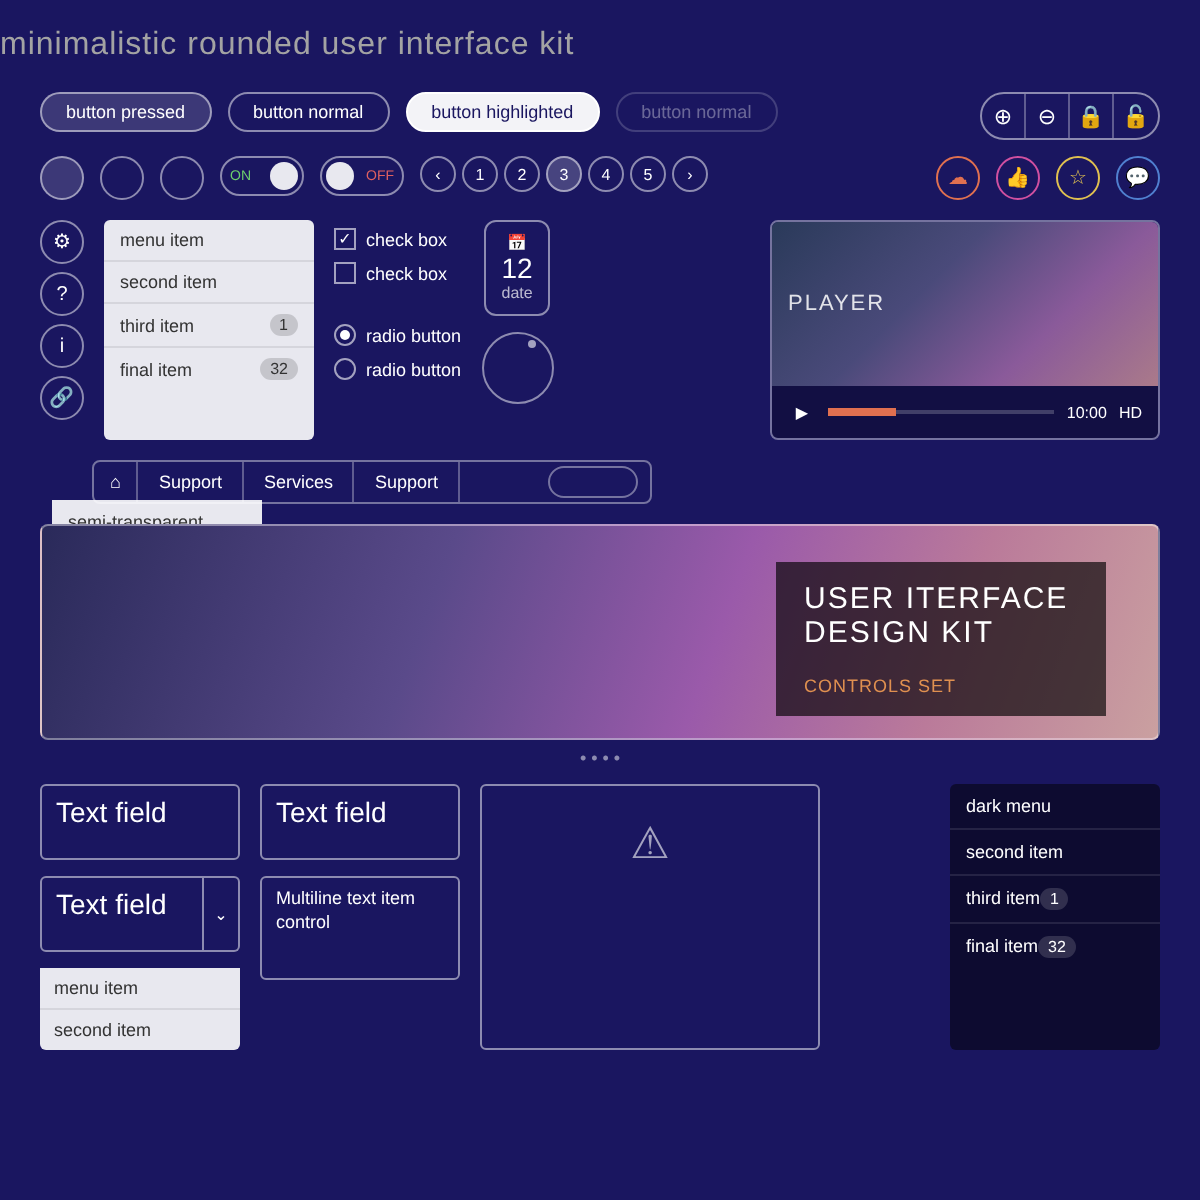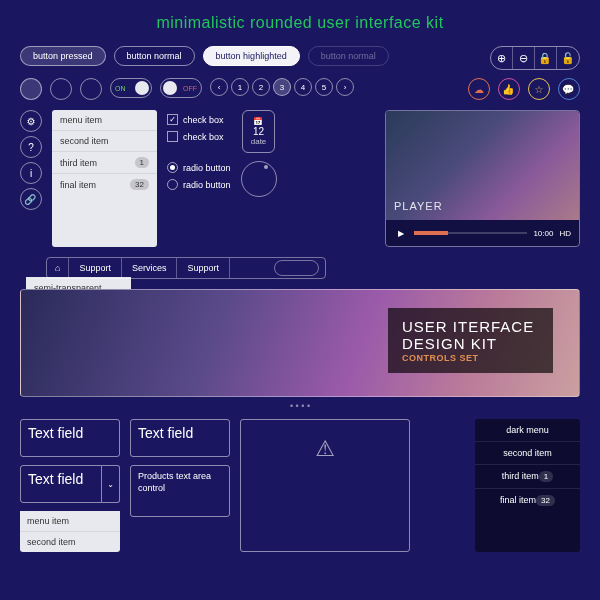--- a/index.html
+++ b/index.html
@@ -1,17 +1,17 @@
 <!DOCTYPE html>
 <html><head>
 <meta charset="utf-8">
 <style>
 *{margin:0;padding:0;box-sizing:border-box;font-family:-apple-system,Helvetica,Arial,sans-serif;font-weight:300}
 body{background:#1a1660;width:600px;height:600px;overflow:hidden;color:#fff;font-size:10px}
-.title{text-align:center;font-size:16px;padding:14px 0 10px;color:#22c55e;letter-spacing:0.5px}
+.title{text-align:left;font-size:16px;padding:14px 0 10px;color:#a3a3a3;letter-spacing:0.5px}
 .row{display:flex;gap:8px;align-items:flex-start;padding:4px 20px}
 .pill{border:1px solid rgba(255,255,255,0.5);border-radius:12px;padding:4px 12px;font-size:9px;cursor:pointer;white-space:nowrap}
 .pill.pressed{background:rgba(255,255,255,0.15)}
 .pill.hl{background:rgba(255,255,255,0.95);color:#1a1660;border-color:#fff}
 .pill.dim{opacity:0.35}
 .icongrp{border:1px solid rgba(255,255,255,0.5);border-radius:12px;display:flex;overflow:hidden}
 .iconbtn{width:22px;height:22px;display:flex;align-items:center;justify-content:center;border-right:1px solid rgba(255,255,255,0.3);font-size:11px}
 .iconbtn:last-child{border-right:none}
 .swatch{width:22px;height:22px;border-radius:11px;border:1px solid rgba(255,255,255,0.5)}
 .swatch.fill{background:rgba(255,255,255,0.15)}
@@ -35,54 +35,54 @@
 .checks{display:flex;flex-direction:column;gap:6px;padding-top:4px}
 .cb,.rb{display:flex;align-items:center;gap:5px;font-size:9px}
 .cb .box{width:11px;height:11px;border:1px solid rgba(255,255,255,0.6);display:flex;align-items:center;justify-content:center;font-size:8px}
 .rb .dot{width:11px;height:11px;border:1px solid rgba(255,255,255,0.6);border-radius:6px;display:flex;align-items:center;justify-content:center}
 .rb .dot.on::after{content:'';width:5px;height:5px;background:#fff;border-radius:3px}
 .datecol{display:flex;flex-direction:column;align-items:center;gap:8px}
 .datebox{border:1px solid rgba(255,255,255,0.5);border-radius:6px;padding:6px 8px;text-align:center;font-size:8px}
 .dial{width:36px;height:36px;border:1px solid rgba(255,255,255,0.5);border-radius:18px;position:relative}
 .dial::after{content:'';width:4px;height:4px;background:rgba(255,255,255,0.6);border-radius:2px;position:absolute;top:3px;right:8px}
 .player{border:1px solid rgba(255,255,255,0.4);border-radius:4px;width:195px;overflow:hidden}
-.playerscreen{height:109px;background:linear-gradient(135deg,#2a3a5a 0%,#4a4a7a 40%,#8a5a9a 70%,#aa7a8a 100%);display:flex;align-items:flex-end;padding:8px}
+.playerscreen{height:82px;background:linear-gradient(135deg,#2a3a5a 0%,#4a4a7a 40%,#8a5a9a 70%,#aa7a8a 100%);display:flex;align-items:center;padding:8px}
 .playerlbl{font-size:11px;color:rgba(255,255,255,0.85);letter-spacing:1px}
 .playerbar{height:26px;background:rgba(0,0,0,0.3);display:flex;align-items:center;padding:0 8px;gap:6px;font-size:8px}
 .playbtn{width:14px;height:14px;display:flex;align-items:center;justify-content:center}
 .prog{flex:1;height:2px;background:rgba(255,255,255,0.2);position:relative}
 .prog::after{content:'';position:absolute;left:0;top:-1px;width:30%;height:4px;background:#e07050}
 .navtabs{border:1px solid rgba(255,255,255,0.4);border-radius:4px;display:flex;width:280px;font-size:9px;position:relative;margin-left:26px}
 .tab{padding:5px 10px;border-right:1px solid rgba(255,255,255,0.3)}
 .tab.home{padding:5px 8px}
 .searchwrap{flex:1;display:flex;justify-content:flex-end;align-items:center;padding-right:6px}
 .search{border:1px solid rgba(255,255,255,0.4);border-radius:9px;height:16px;width:45px}
 .dropdown{position:absolute;top:24px;left:26px;background:rgba(255,255,255,0.9);color:#333;width:105px;border-radius:0 0 3px 3px}
 .dropdown .di{padding:6px 8px;font-size:9px;border-bottom:1px solid rgba(0,0,0,0.08)}
 .dropdown .di:last-child{border-bottom:none}
 .hero{border:1px solid rgba(255,255,255,0.4);border-radius:4px;height:108px;background:linear-gradient(110deg,#2a2a5a 0%,#5a4a8a 35%,#9a5aaa 60%,#ba7a9a 80%,#caa0a0 100%);position:relative;margin:6px 20px 2px}
 .herobox{position:absolute;right:26px;top:18px;background:rgba(0,0,0,0.65);padding:10px 14px;width:165px}
 .herobox .h1{font-size:15px;letter-spacing:1px;line-height:1.15}
-.herobox .h2{font-size:9px;color:#e09050;margin-top:0;font-weight:700;letter-spacing:0.5px}
+.herobox .h2{font-size:9px;color:#e09050;margin-top:12px;font-weight:400;letter-spacing:0.5px}
 .dots{text-align:center;font-size:9px;opacity:0.5;padding:2px}
 .bottomrow{display:flex;gap:10px;padding:6px 20px}
 .tfcol{display:flex;flex-direction:column;gap:8px;width:100px}
 .tf{border:1px solid rgba(255,255,255,0.5);border-radius:3px;padding:5px 7px;font-size:14px;height:38px}
 .tfcombo{display:flex}
 .tfcombo .tf{flex:1;border-radius:3px 0 0 3px}
 .tfcombo .chev{border:1px solid rgba(255,255,255,0.5);border-left:none;border-radius:0 3px 3px 0;width:18px;display:flex;align-items:center;justify-content:center;font-size:8px}
 .tfdd{background:rgba(255,255,255,0.9);color:#333;border-radius:0 0 3px 3px}
 .tfdd .di{padding:5px 7px;font-size:9px;border-bottom:1px solid rgba(0,0,0,0.08)}
 .tfdd .di:last-child{border-bottom:none}
 .mta{border:1px solid rgba(255,255,255,0.5);border-radius:3px;padding:5px 7px;font-size:9px;height:52px;width:100px;line-height:1.3}
 .panel{border:1px solid rgba(255,255,255,0.5);border-radius:3px;width:170px}
 .panelhdr{display:flex;justify-content:space-between;padding:5px 7px;font-size:9px;border-bottom:1px solid rgba(255,255,255,0.3)}
 .panelbody{height:58px;display:flex;align-items:center;justify-content:center;font-size:22px;opacity:0.6}
 .darkmenu{background:rgba(0,0,0,0.5);border-radius:3px;width:105px}
-.darkmenu .mi{padding:6px 8px;font-size:9px;border-bottom:1px solid rgba(255,255,255,0.1);display:flex;justify-content:center}
+.darkmenu .mi{padding:6px 8px;font-size:9px;border-bottom:1px solid rgba(255,255,255,0.1);display:flex;justify-content:flex-start}
 .darkmenu .mi:last-child{border-bottom:none}
 .darkmenu .badge{background:rgba(255,255,255,0.15)}
 </style>
 </head>
 <body>
 
 <div class="title">minimalistic rounded user interface kit</div>
 
 <div class="row">
   <div class="pill pressed">button pressed</div>
@@ -164,21 +164,21 @@
         <span>radio button</span>
       </div>
     <div class="rb">
         <div class="dot"></div>
         <span>radio button</span>
       </div>
   </div>
   <div class="datecol">
     <div class="datebox">
       <div>📅</div>
-      <div style="font-size:10px">12</div>
+      <div style="font-size:14px">12</div>
       <div style="opacity:0.7">date</div>
     </div>
     <div class="dial"></div>
   </div>
   <div style="flex:1"></div>
   <div class="player">
     <div class="playerscreen">
         <div class="playerlbl">PLAYER</div>
       </div>
     <div class="playerbar">
@@ -223,21 +223,21 @@
       <div class="tf">Text field</div>
       <div class="chev">⌄</div>
     </div>
     <div class="tfdd">
       <div class="di">menu item</div>
       <div class="di">second item</div>
     </div>
   </div>
   <div class="tfcol">
     <div class="tf">Text field</div>
-    <div class="mta">Products text area control</div>
+    <div class="mta">Multiline text item control</div>
   </div>
   <div class="panel">
     <div class="panelbody">⚠</div>
   </div>
   <div style="flex:1"></div>
   <div class="darkmenu">
     <div class="mi">
         <span>dark menu</span>
       </div>
     <div class="mi">

